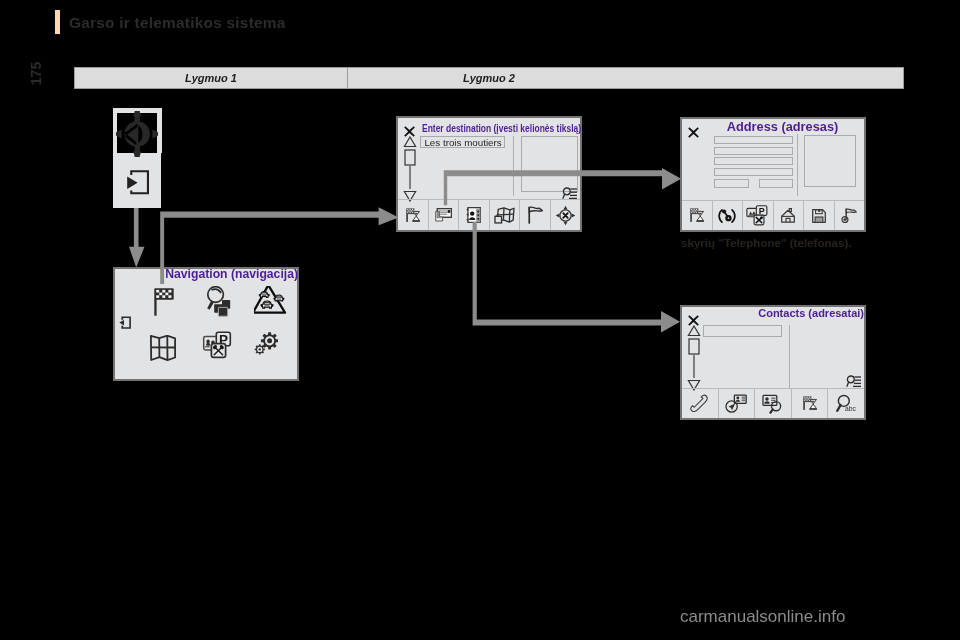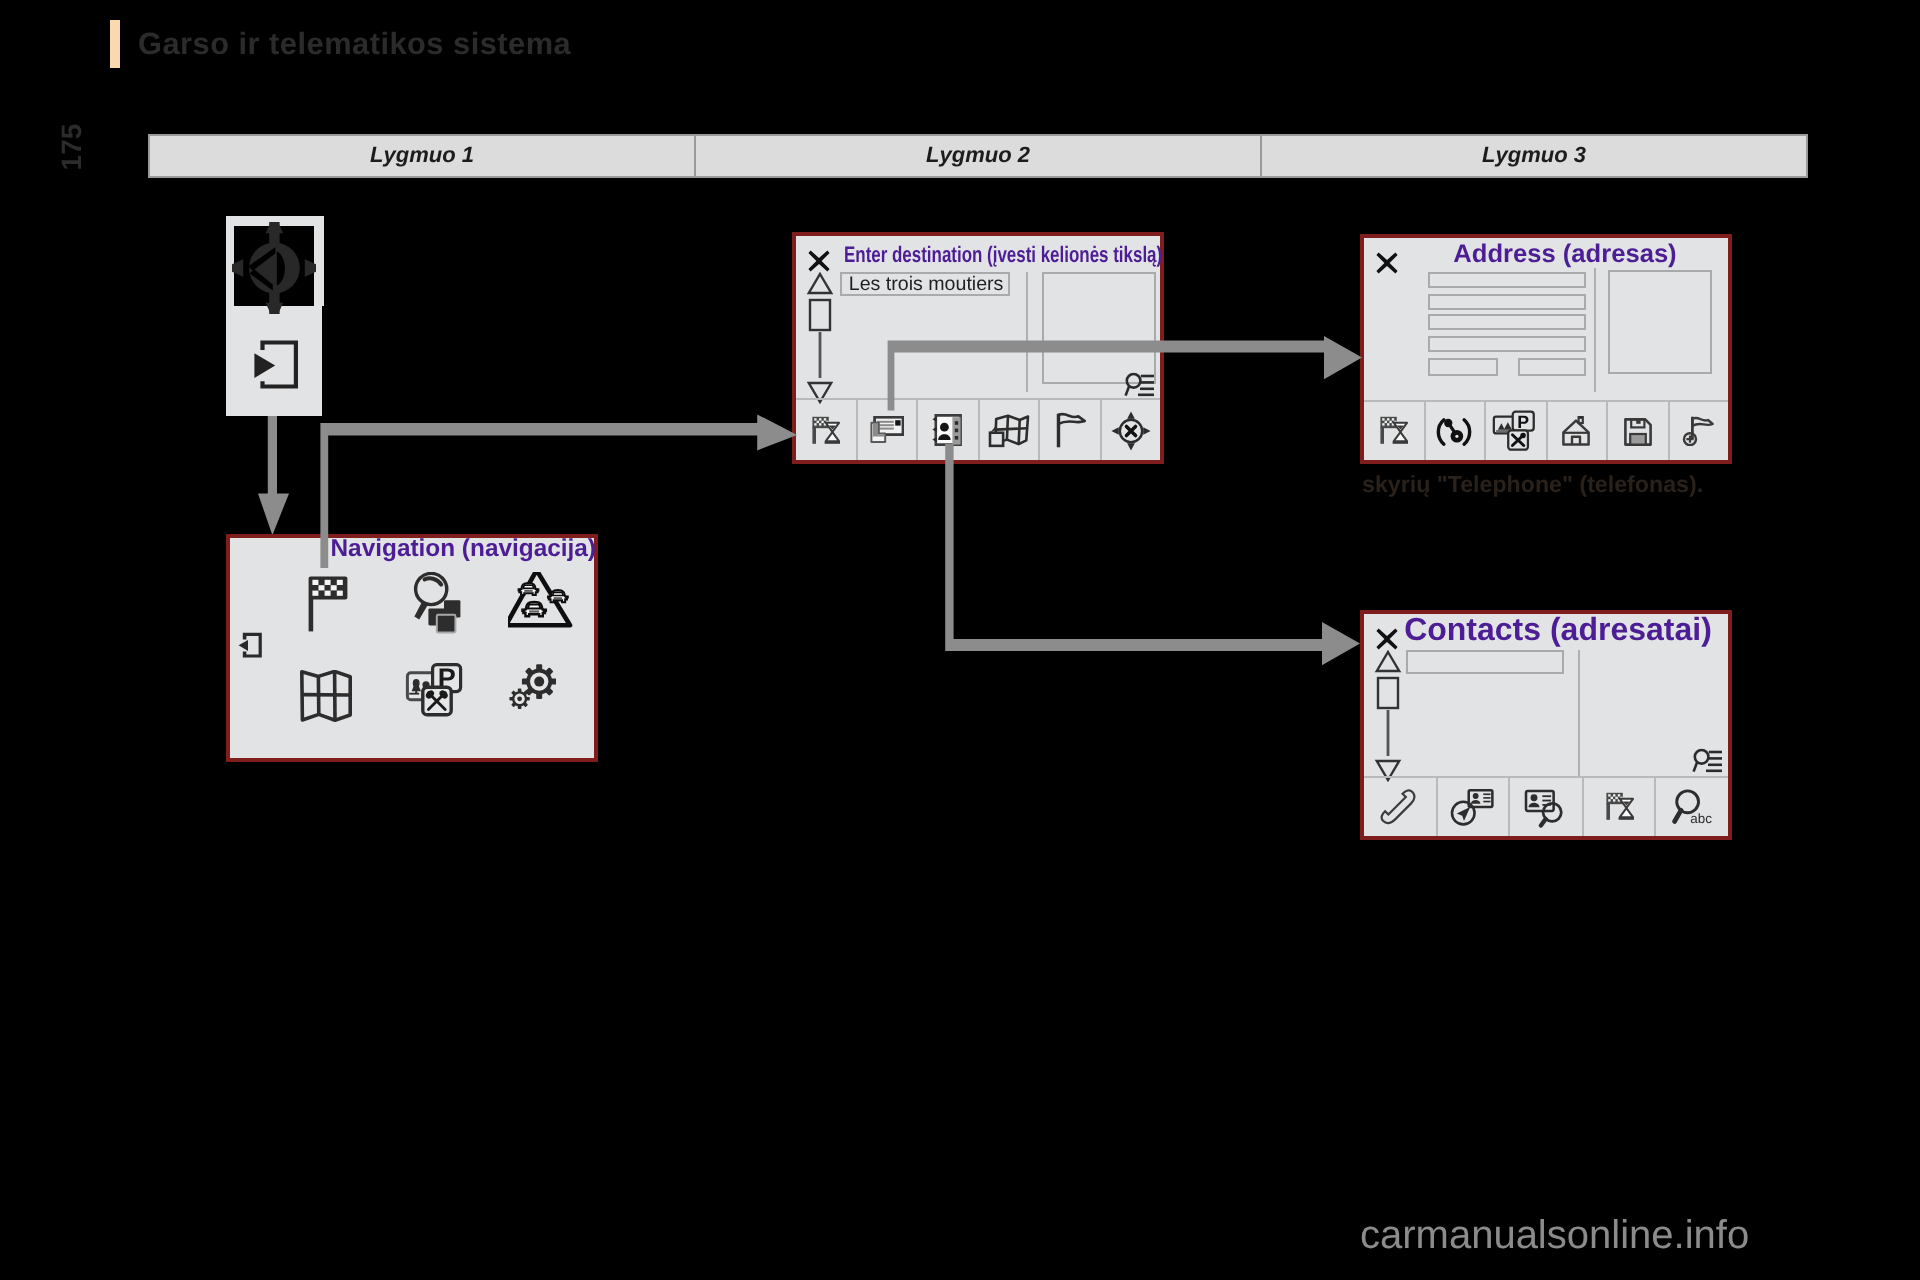--- a/index.html
+++ b/index.html
@@ -18,21 +18,21 @@
   
   .levels{position:absolute;left:74px;top:67px;width:830px;height:22px;
           box-sizing:border-box;display:flex;
           border:1px solid #9a9a9a;background:#dcdcdc;font-style:italic;}
   .levels-cell{flex:0 0 auto;display:flex;align-items:center;justify-content:center;
                font-size:11px;font-weight:bold;color:#1c1c1c;box-sizing:border-box;height:100%;}
   .levels-cell + .levels-cell{border-left:1px solid #9a9a9a;}
 
   
   .panel{position:absolute;box-sizing:border-box;background:#e2e3e5;
-         border:2px solid #7f1d1d;}
+         border:2px solid #737373;}
   .panel-inner{box-sizing:border-box;width:100%;height:100%;position:relative;
                background:#e2e3e5;}
   .panel-title{position:absolute;left:0;right:0;text-align:center;font-size:11px;
                font-weight:bold;color:#4c1d95;white-space:nowrap;}
   .cond{display:inline-block;transform-origin:center center;}
   .panel-bar{position:absolute;left:0;right:0;bottom:0;display:flex;
              border-top:1px solid #b9babc;}
   .panel-bar .cell{flex:1 1 0;display:flex;align-items:center;justify-content:center;}
   .panel-bar .cell + .cell{border-left:1px solid #b9babc;}
 
@@ -54,21 +54,21 @@
   .nc3{left:139px;top:17px;width:36px;height:30px;}
   .nc4{left:35px;top:66px;width:26px;height:26px;}
   .nc5{left:87px;top:61px;width:30px;height:29px;}
   .nc6{left:137.5px;top:61px;width:26px;height:26px;}
   svg.conn-svg{position:absolute;overflow:visible;}
 
   
   .caption{position:absolute;font-size:11.6px;font-weight:bold;color:#2a211b;
            line-height:13.8px;white-space:nowrap;}
 
-  .watermark{position:absolute;left:680px;top:607px;font-size:20px;color:#8b8b8b;
+  .watermark{position:absolute;left:680px;top:607px;font-size:17px;color:#8b8b8b;
              letter-spacing:0px;font-family:"Liberation Sans",sans-serif;}
 
   .fld{position:absolute;box-sizing:border-box;border:1px solid #a9aaac;background:#e2e3e5;}
   .vline{position:absolute;background:#aeafb1;width:1px;}
 
   
   .destpanel{left:396px;top:116px;width:186px;height:116px;}
   .close-x{position:absolute;left:6px;top:5px;width:11px;height:11px;}
   .scrollbar{position:absolute;left:5px;top:18px;width:14px;height:66px;}
   .dest-field{left:22.4px;top:18px;width:85px;height:12px;overflow:hidden;
@@ -88,21 +88,20 @@
 
 <div class="page">
 
   <div class="accent-bar"></div>
   <div class="page-title">Garso ir telematikos sistema</div>
   <div class="page-num">175</div>
 
   <div class="levels">
     <div class="levels-cell" style="width:272px">Lygmuo 1</div>
     <div class="levels-cell" style="width:283px">Lygmuo 2</div>
-    <div class="levels-cell" style="flex:1 1 auto">Lygmuo 3</div>
   </div>
 
   <svg class="conn-svg" style="left:128px;top:206px;width:18px;height:62px" width="18" height="62" viewBox="0 0 18 62">
     <path d="M5.9 0 H10.5 V40.7 H16.5 L8.2 61.6 L1 40.7 H5.9 Z" fill="#8c8c8c"></path>
   </svg>
 
   <svg class="conn-svg" style="left:160px;top:207px;width:240px;height:77px;z-index:5" width="240" height="77" viewBox="0 0 240 77">
     <path d="M0.2 77 V4.5 H218.6 V0.2 L238.6 10.5 L218.6 18.2 V10.8 H4.1 V77 Z" fill="#8c8c8c"></path>
   </svg>
 
@@ -497,21 +496,21 @@
     <path d="M0.6 0 H4.8 V97.5 H189 V89 L208 99.8 L189 110.6 V103.5 H0.6 Z" fill="#8c8c8c"></path>
   </svg>
 
   <div class="panel contactspanel">
     <div class="panel-inner">
       <div class="close-x">
         <svg viewBox="0 0 11 11" width="11" height="11">
           <path d="M1.3 0.2 L5.5 4.0 L9.7 0.2 L10.8 1.5 L6.8 5.5 L10.8 9.5 L9.7 10.8 L5.5 7.0 L1.3 10.8 L0.2 9.5 L4.2 5.5 L0.2 1.5 Z" fill="#111"></path>
         </svg>
       </div>
-      <div class="panel-title" style="top:-0.5px;left:12px;right:0;font-size:16px;text-align:center">Contacts (adresatai)</div>
+      <div class="panel-title" style="top:-0.5px;left:12px;right:0;font-size:11px;text-align:right">Contacts (adresatai)</div>
       <div class="scrollbar">
         <svg viewBox="0 0 14 66" width="14" height="66">
           <path d="M7 1 L12.6 10.5 H1.4 Z" fill="none" stroke="#333" stroke-width="1.2"></path>
           <rect x="2.0" y="14" width="10" height="15" fill="none" stroke="#333" stroke-width="1.2"></rect>
           <path d="M7 30 V53" stroke="#555" stroke-width="1.4"></path>
           <path d="M7 65 L12.6 55.5 H1.4 Z" fill="none" stroke="#333" stroke-width="1.2"></path>
         </svg>
       </div>
       <div class="fld" style="left:21px;top:18px;width:79px;height:12px"></div>
       <div class="vline" style="left:107px;top:18px;height:64px"></div>

